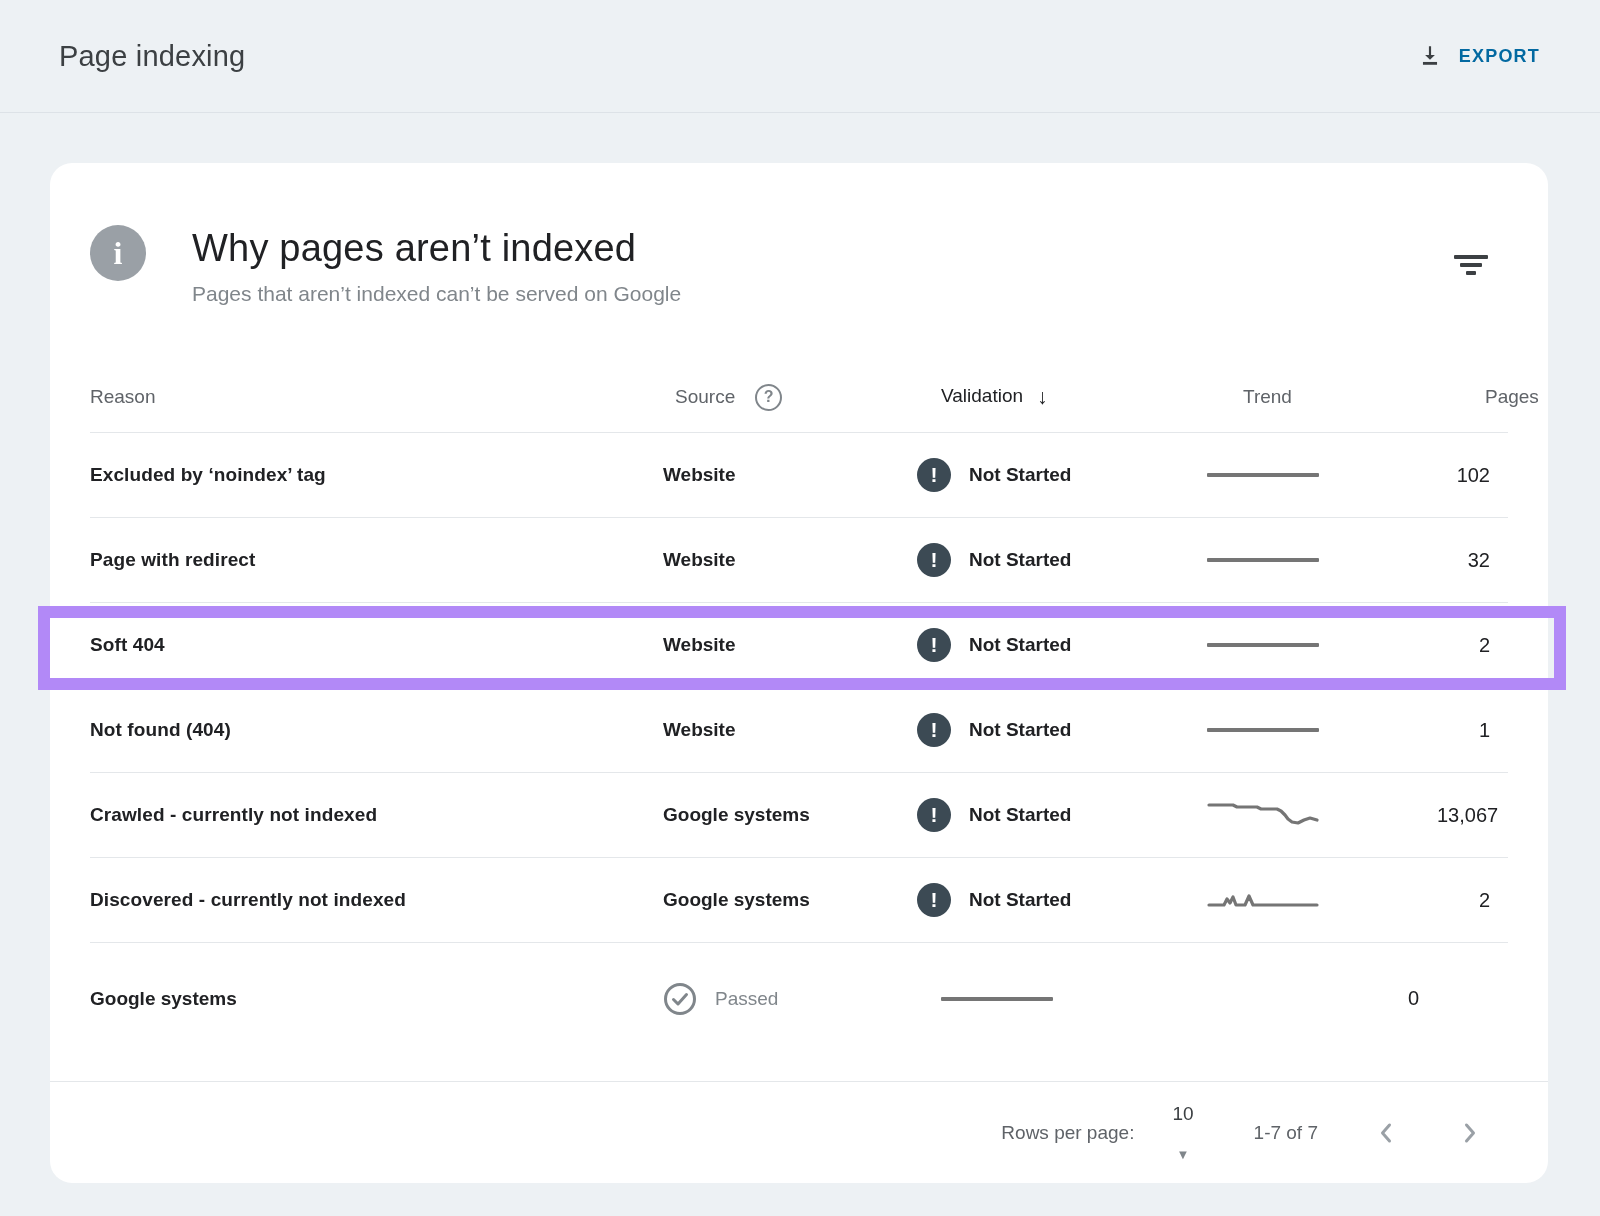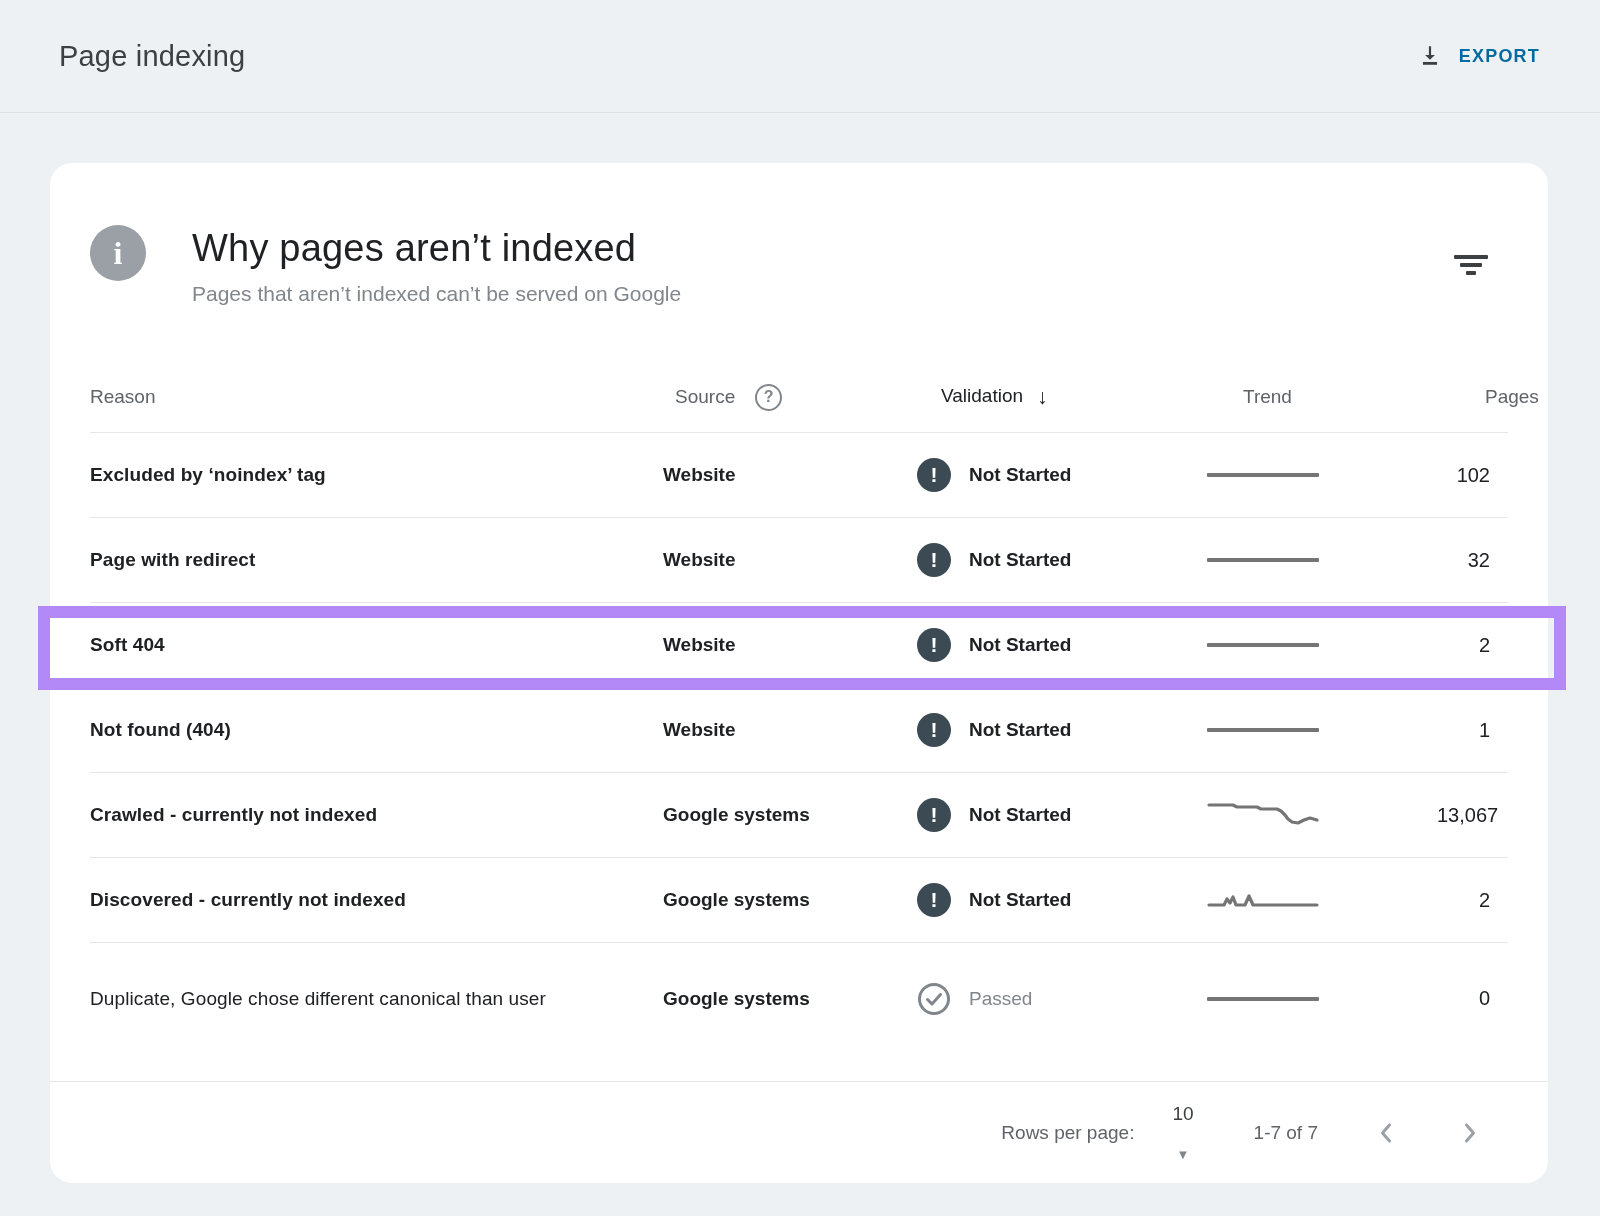--- a/index.html
+++ b/index.html
@@ -255,21 +255,20 @@
       </div>
       <div class="cell-trend">
         <svg width="112" height="30" viewBox="0 0 112 30" fill="none">
           <path d="M2 22 L17 22 L20 16 L23 20 L26 14 L29 22 L38 22 L42 13 L46 22 L110 22" stroke="#757575" stroke-width="3.2" stroke-linejoin="round" stroke-linecap="round"></path>
         </svg>
       </div>
       <div class="cell-pages">2</div>
     </div>
 
     <div class="trow tbody-row tall muted">
-      <div class="cell-reason">Duplicate, Google chose different canonical than user</div>
       <div class="cell-source">Google systems</div>
       <div class="cell-validation">
         <span class="val-icon">
           <svg width="34" height="34" viewBox="0 0 34 34" fill="none">
             <circle cx="17" cy="17" r="14.5" stroke="#80868b" stroke-width="3"></circle>
             <path d="M10.5 17.5 L15 22 L23.5 12.5" stroke="#80868b" stroke-width="3" stroke-linecap="round" stroke-linejoin="round" fill="none"></path>
           </svg>
         </span>
         <span>Passed</span>
       </div>

